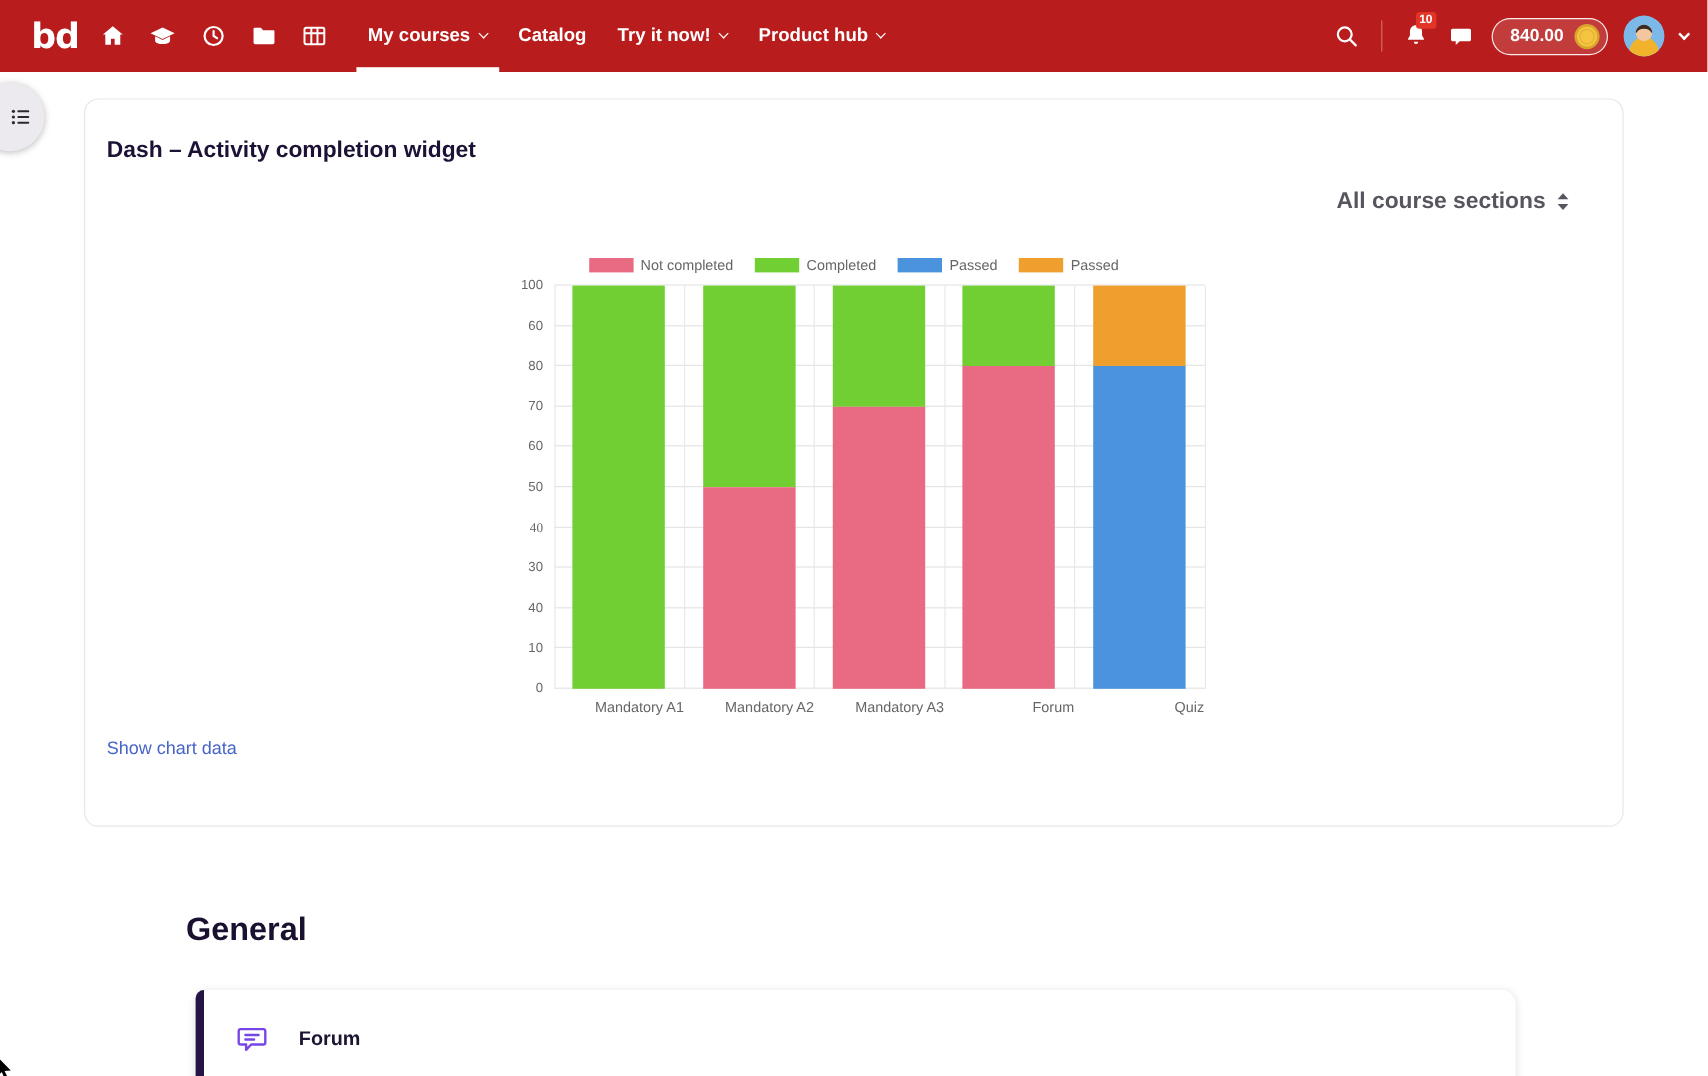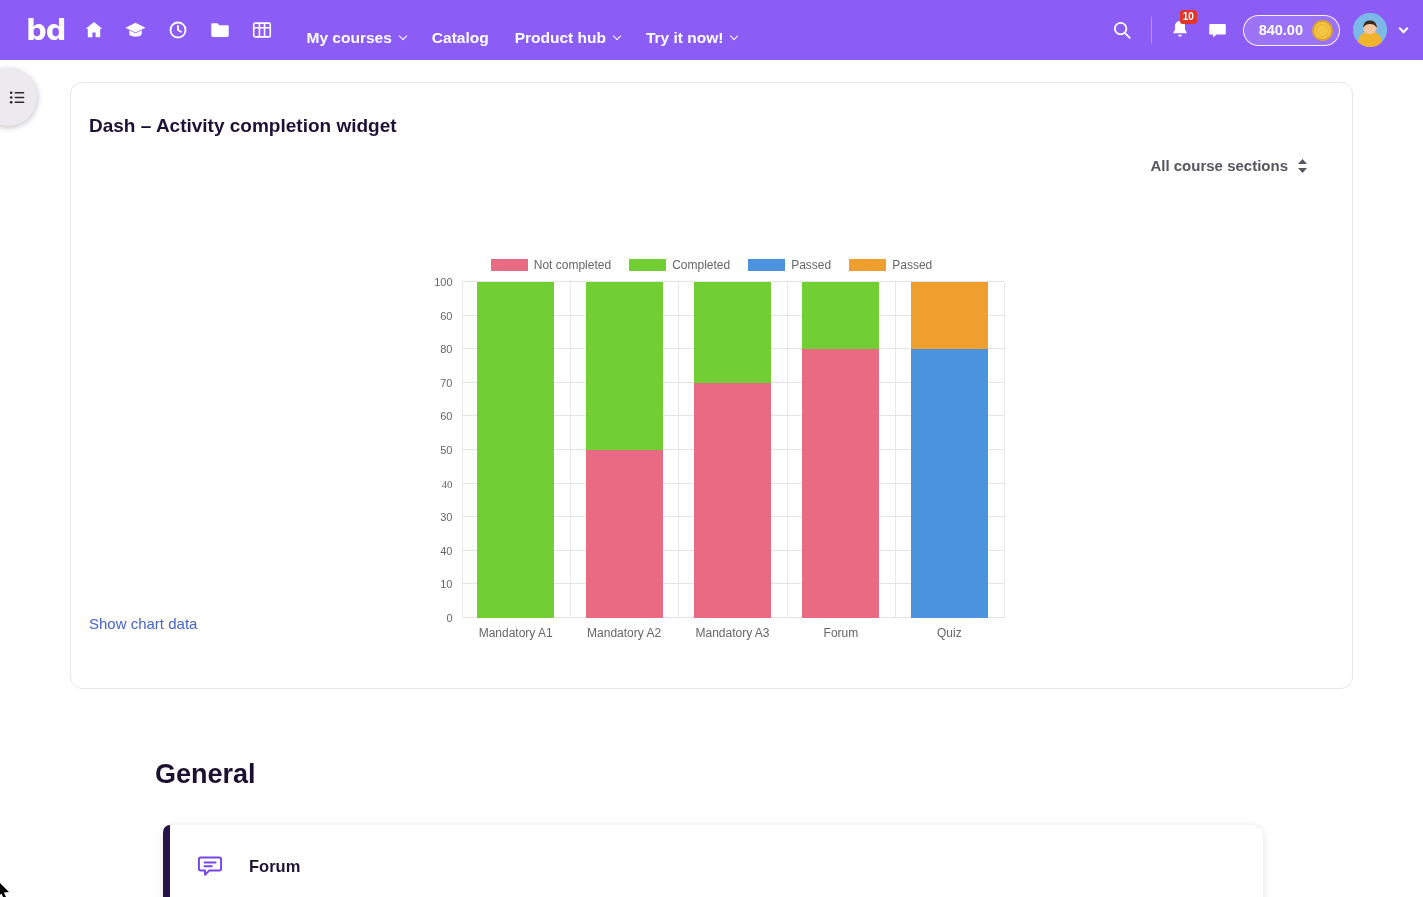--- a/index.html
+++ b/index.html
@@ -5,33 +5,33 @@
   * { box-sizing: border-box; }
   html,body { margin:0; padding:0; }
   body {
     width:1423px; height:897px; overflow:hidden; position:relative;
     background:#ffffff; font-family:"Liberation Sans", sans-serif;
   }
 
   
   .navbar {
     position:absolute; top:0; left:0; width:100%; height:60px;
-    background:#8b5cf6; display:flex; align-items:center;
+    background:#b91c1c; display:flex; align-items:center;
     padding:0 16px; z-index:20; color:#fff;
   }
   .logo {
     color:#fff; font-weight:800; font-size:29px; letter-spacing:-1px;
     margin:0 16px 0 10px; font-family:"DejaVu Sans", sans-serif; cursor:pointer;
   }
   .nav-icons { display:flex; align-items:center; gap:18px; margin-right:20px; }
   .nav-icon-btn {
     width:24px; height:24px; display:flex; align-items:center; justify-content:center;
     cursor:pointer;
   }
-  .nav-links { display:flex; align-items:flex-start; height:44px; }
+  .nav-links { display:flex; align-items:center; height:44px; }
   .nav-link {
     display:flex; align-items:center; height:60px; padding:0 13px;
     color:#fff; font-weight:600; font-size:15.5px; position:relative;
     text-decoration:none; cursor:pointer; white-space:nowrap;
   }
   .nav-link.active::after {
     content:""; position:absolute; left:3px; right:3px; bottom:0; height:4px; background:#fff;
   }
   .caret {
     display:inline-block; width:6px; height:6px;
@@ -82,44 +82,44 @@
     position:absolute; left:70px; top:82px; width:1283px; height:607px;
     background:#fff; border:1px solid #e7e7ea; border-radius:12px;
   }
   .card-title {
     position:absolute; left:18px; top:16px;
     font-size:19px; font-weight:700; color:#1d1235;
   }
   .section-filter {
     position:absolute; right:44px; top:74px;
     display:flex; align-items:center; gap:9px;
-    color:#56565f; font-weight:700; font-size:15px; cursor:pointer;
+    color:#56565f; font-weight:700; font-size:19px; cursor:pointer;
   }
   .show-data {
     position:absolute; left:18px; top:532px;
     color:#4765c8; font-size:15px; cursor:pointer; text-decoration:none;
   }
 
   
   .chart { position:absolute; top:131px; left:50%; transform:translateX(-50%); width:584px; }
   .chart-title { text-align:center; font-size:12.5px; font-weight:700; color:#555; margin-bottom:18px; }
-  .chart-legend { display:flex; justify-content:center; align-items:flex-start; gap:18px; margin-bottom:10px;margin-top:44px; }
+  .chart-legend { display:flex; justify-content:center; align-items:flex-start; gap:18px; margin-bottom:10px; }
   .legend-item { display:flex; align-items:center; gap:6px; font-size:12px; color:#666; cursor:pointer; }
   .legend-swatch { width:37px; height:12px; display:inline-block; }
   .chart-body { display:flex; }
   .y-axis { width:42px; position:relative; }
   .ytick { position:absolute; right:9px; transform:translateY(50%); font-size:11px; color:#666; }
   .plot { position:relative; flex:1; height:336px; }
   .gridline-h { position:absolute; left:0; right:0; height:1px; background:#e4e4e4; }
   .gridline-v { position:absolute; top:0; bottom:0; width:1px; background:#e8e8e8; }
   .bar-slot { position:absolute; bottom:0; height:100%; display:flex; align-items:flex-end; justify-content:center; }
   .bar { width:71%; height:100%; display:flex; flex-direction:column-reverse; }
   .bar-seg { width:100%; }
   .x-labels { display:flex; margin-left:42px; margin-top:8px; }
-  .x-label { flex:1; text-align:center; font-size:12px; color:#666; }
+  .x-label { flex:1; text-align:right; font-size:12px; color:#666; }
 
   
   .general-heading {
     position:absolute; left:155px; top:741px;
     font-size:27px; font-weight:700; color:#1a1130;
   }
   .activity-card {
     position:absolute; left:163px; top:825px; width:1100px; height:120px;
     background:#fff; border-radius:12px;
     box-shadow:0 1px 7px rgba(24,14,54,0.13);
@@ -174,25 +174,25 @@
 
   <nav class="nav-links">
     <a class="nav-link active">
       <span>My courses</span>
       <span class="caret"></span>
     </a>
     <a class="nav-link">
       <span>Catalog</span>
     </a>
     <a class="nav-link">
-      <span>Product hub</span>
+      <span>Try it now!</span>
       <span class="caret"></span>
     </a>
     <a class="nav-link">
-      <span>Try it now!</span>
+      <span>Product hub</span>
       <span class="caret"></span>
     </a>
   </nav>
 
   <div class="nav-right">
     <span class="nav-icon-btn">
       <svg width="22" height="22" viewBox="0 0 24 24">
           <circle cx="10.5" cy="10.5" r="6.3" fill="none" stroke="#fff" stroke-width="2"></circle>
           <path d="M15.3 15.3 20.5 20.5" stroke="#fff" stroke-width="2" stroke-linecap="round"></path>
         </svg>

